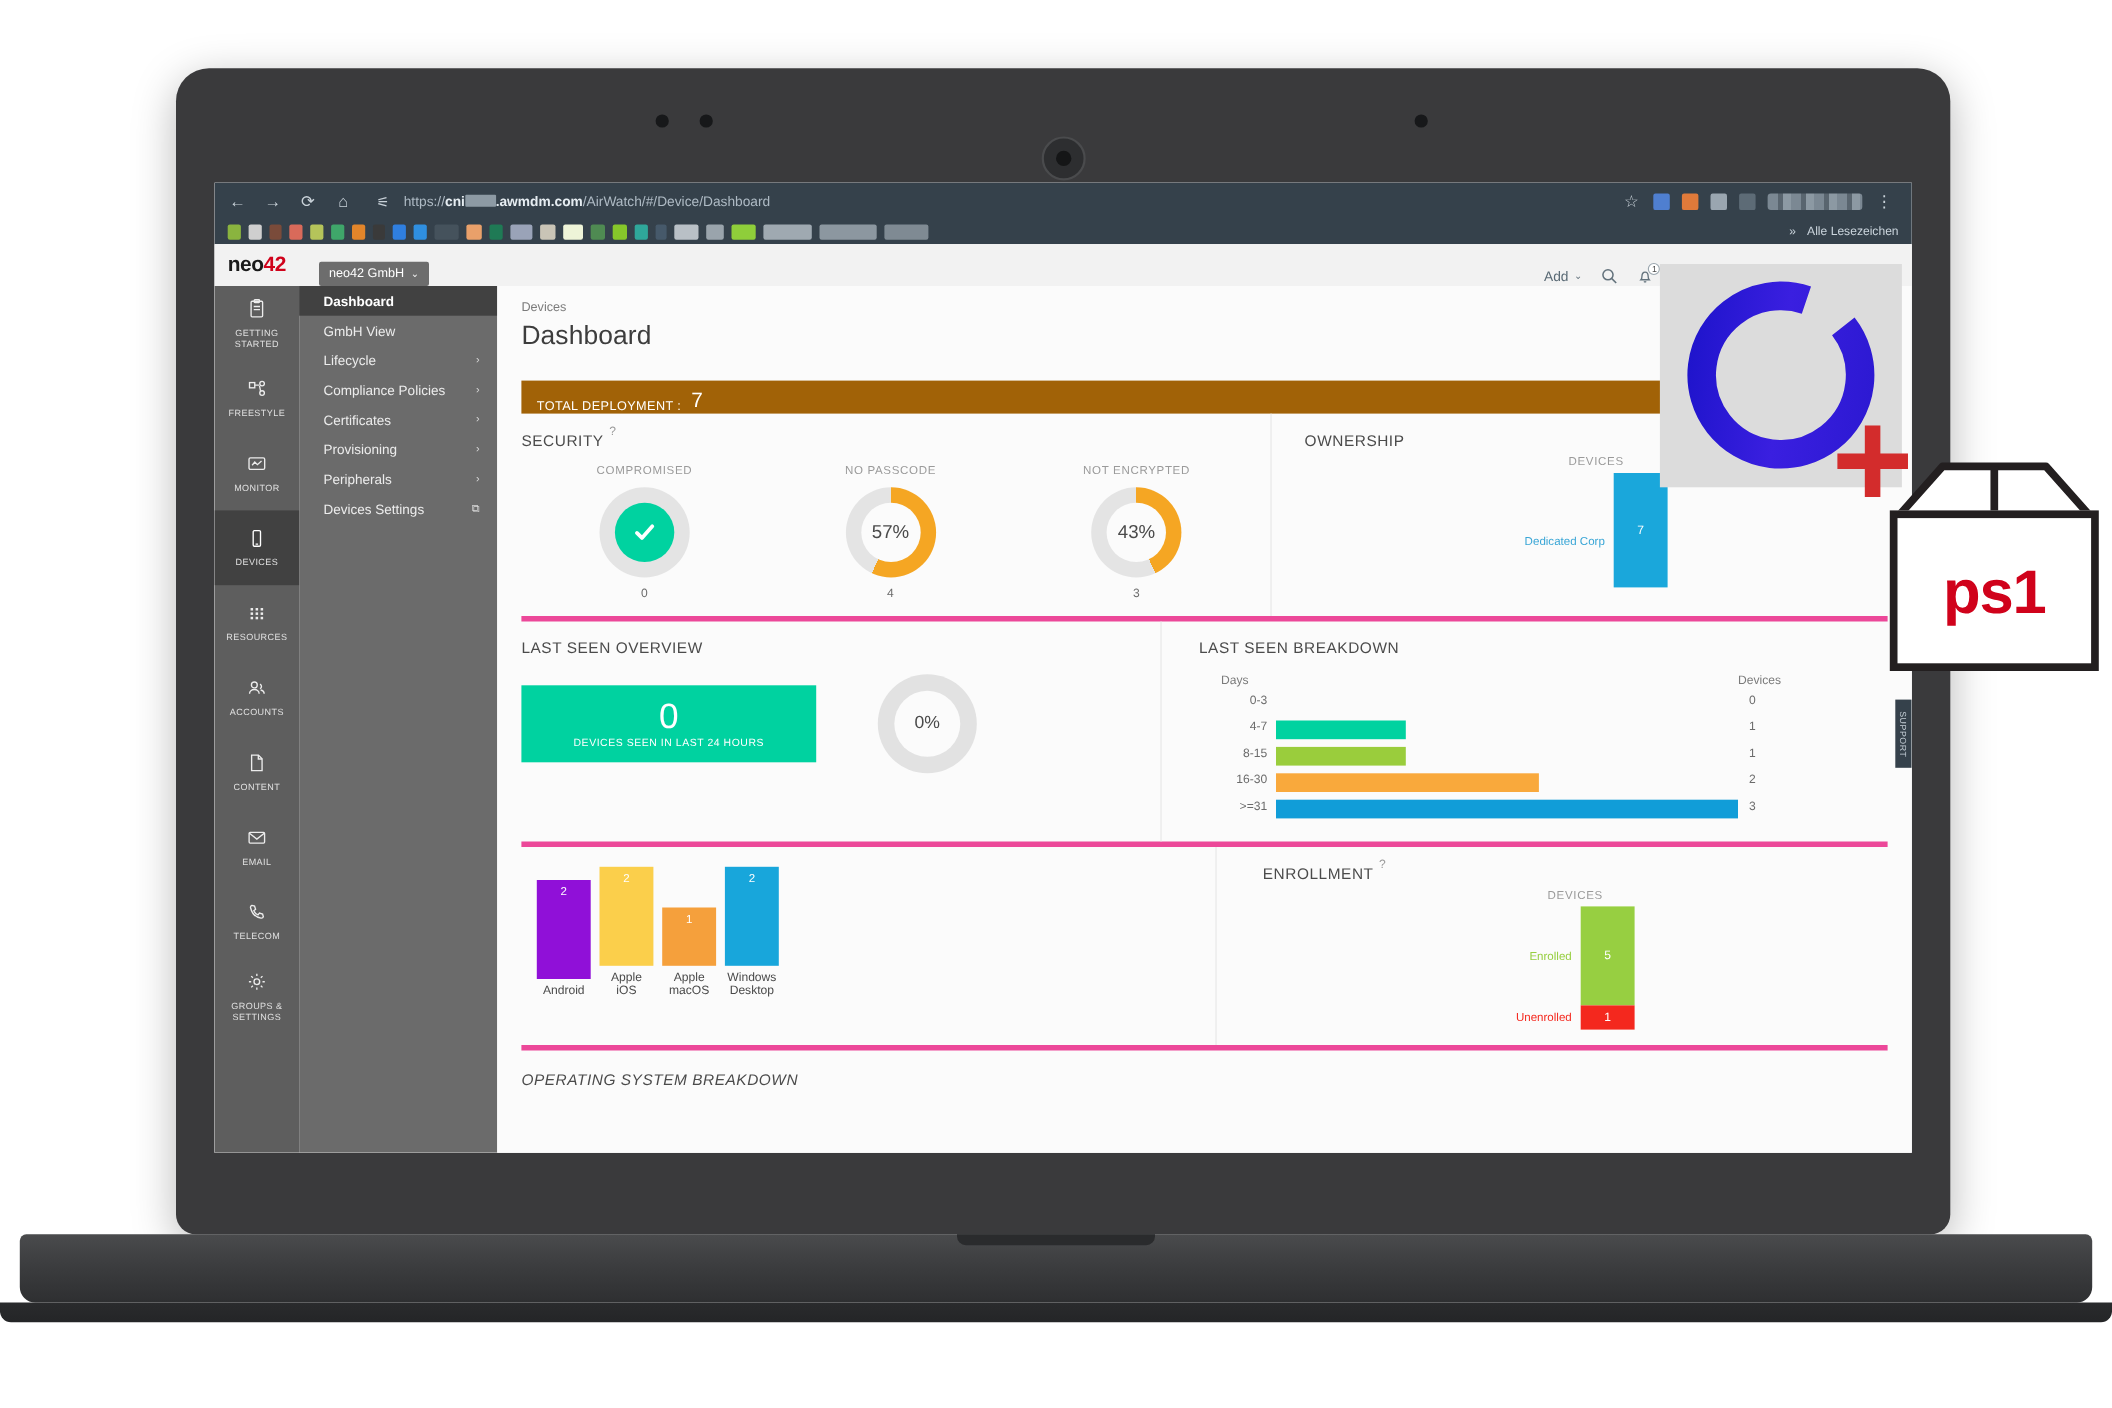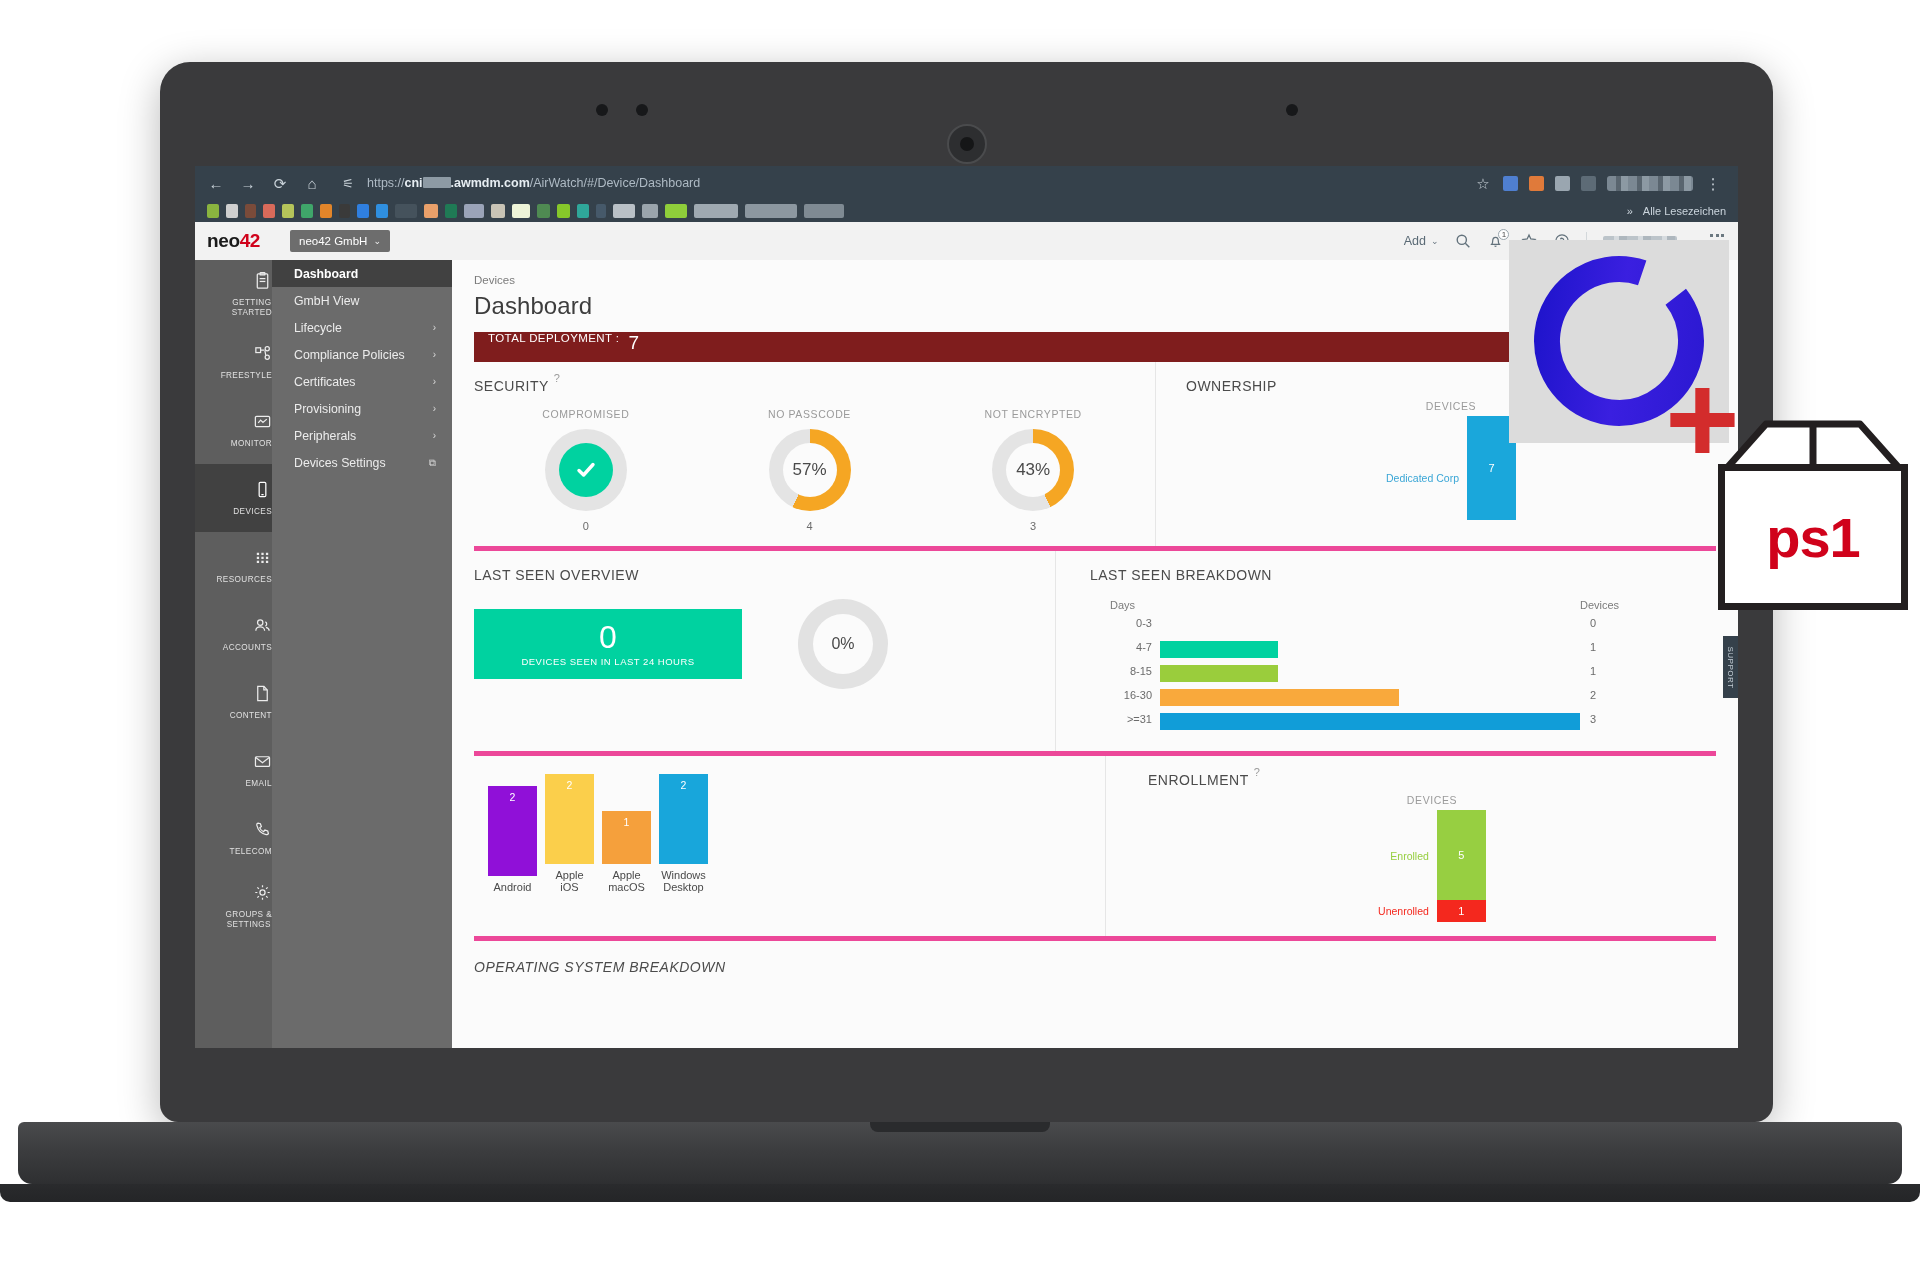--- a/index.html
+++ b/index.html
@@ -70,58 +70,58 @@
 
   
   .app { position:absolute; left:0; top:56px; width:100%; height:826px; background:#f5f5f5; }
 
   .brandbar { position:absolute; left:0; top:0; width:77px; height:38px; background:#f2f2f2;
               display:flex; align-items:center; justify-content:center; }
   .logo { font-size:19px; font-weight:700; letter-spacing:-.4px; color:#1a1a1a; }
   .logo .red { color:#d0021b; }
 
   .topbar { position:absolute; left:77px; top:0; right:0; height:38px; background:#f2f2f2;
-            display:flex; align-items:center; padding:0 14px 0 18px; gap:20px; }
+            display:flex; align-items:flex-end; padding:0 14px 0 18px; gap:20px; }
   .org-chip { background:#6d6d6d; color:#fff; font-size:11.5px; padding:5px 9px; border-radius:2px;
               display:flex; align-items:center; gap:6px; }
   .chev { font-size:9px; opacity:.9; }
   .top-right { margin-left:auto; display:flex; align-items:center; gap:16px; color:#5a6a75; }
   .add-btn { font-size:12.5px; color:#5a6a75; display:flex; align-items:center; gap:5px; }
   .ticon { width:17px; height:17px; position:relative; display:flex; align-items:center; justify-content:center; }
   .badge { position:absolute; top:-4px; right:-5px; min-width:11px; height:11px; border-radius:6px;
            background:#fff; color:#4a4a4a; font-size:8px; display:flex; align-items:center;
            justify-content:center; border:1px solid #9aa6ae; padding:0 2px; }
   .user-chip { width:74px; height:11px; border-radius:2px;
     background: repeating-linear-gradient(90deg,#bcc4ca 0 11px,#d6dbdf 11px 16px,#aeb7be 16px 24px); }
   .grid-ic { display:grid; grid-template-columns:repeat(3,3px); grid-gap:2.5px; }
   .grid-ic i { width:3px;height:3px;background:#6b7880; display:block; }
 
   
   .rail { position:absolute; left:0; top:38px; width:77px; bottom:0; background:#5e5e5e; }
-  .rail-item { height:68px; display:flex; flex-direction:column; align-items:flex-end;
+  .rail-item { height:68px; display:flex; flex-direction:column; align-items:center;
                justify-content:center; gap:8px; color:#e8e8e8; }
   .rail-item.active { background:#414141; }
   .rail-label { font-size:8.2px; letter-spacing:.4px; text-align:center; line-height:1.15; color:#e0e0e0; }
   .rail-ic { width:19px; height:19px; }
 
   
   .submenu { position:absolute; left:77px; top:38px; width:180px; bottom:0; background:#6b6b6b; }
   .sub-item { height:27px; display:flex; align-items:center; padding:0 0 0 22px;
               font-size:12.3px; color:#ececec; }
   .sub-item.active { background:#414141; color:#fff; font-weight:600; }
   .sub-arrow { margin-left:auto; margin-right:16px; font-size:10px; color:#d8d8d8; }
   .ext-ic { margin-left:auto; margin-right:16px; font-size:10px; color:#d8d8d8; }
 
   
   .content { position:absolute; left:257px; top:38px; right:0; bottom:0; background:#fbfbfb; overflow:hidden; }
   .crumb { font-size:11.5px; color:#7b7b7b; padding:14px 0 0 22px; }
   .page-title { font-size:24px; color:#3d3d3d; font-weight:400; padding:6px 0 0 22px; letter-spacing:.1px; }
 
-  .deploy-bar { margin:12px 22px 0 22px; height:30px; background:#7f1d1d; display:flex;
-                align-items:flex-start; padding:0 14px; gap:9px; }
+  .deploy-bar { margin:26px 22px 0 22px; height:30px; background:#a16207; display:flex;
+                align-items:flex-end; padding:0 14px; gap:9px; }
   .deploy-label { color:#fff; font-size:11.5px; letter-spacing:.4px; }
   .deploy-val { color:#fff; font-size:19px; font-weight:300; }
 
   .card-row { margin:0 22px; border-bottom:5px solid #ec4899; display:flex; }
   .card { padding:16px 0 14px 0; }
   .card-title { font-size:14px; color:#4b4b4b; letter-spacing:.5px; display:flex; align-items:flex-start; gap:5px; }
   .help-ic { font-size:11px; color:#9a9a9a; position:relative; top:-6px; }
 
   .sec-left { flex:1 1 0; padding-right:10px; border-right:1px solid #e6e6e6; }
   .sec-right { flex:0 0 560px; padding-left:30px; }

